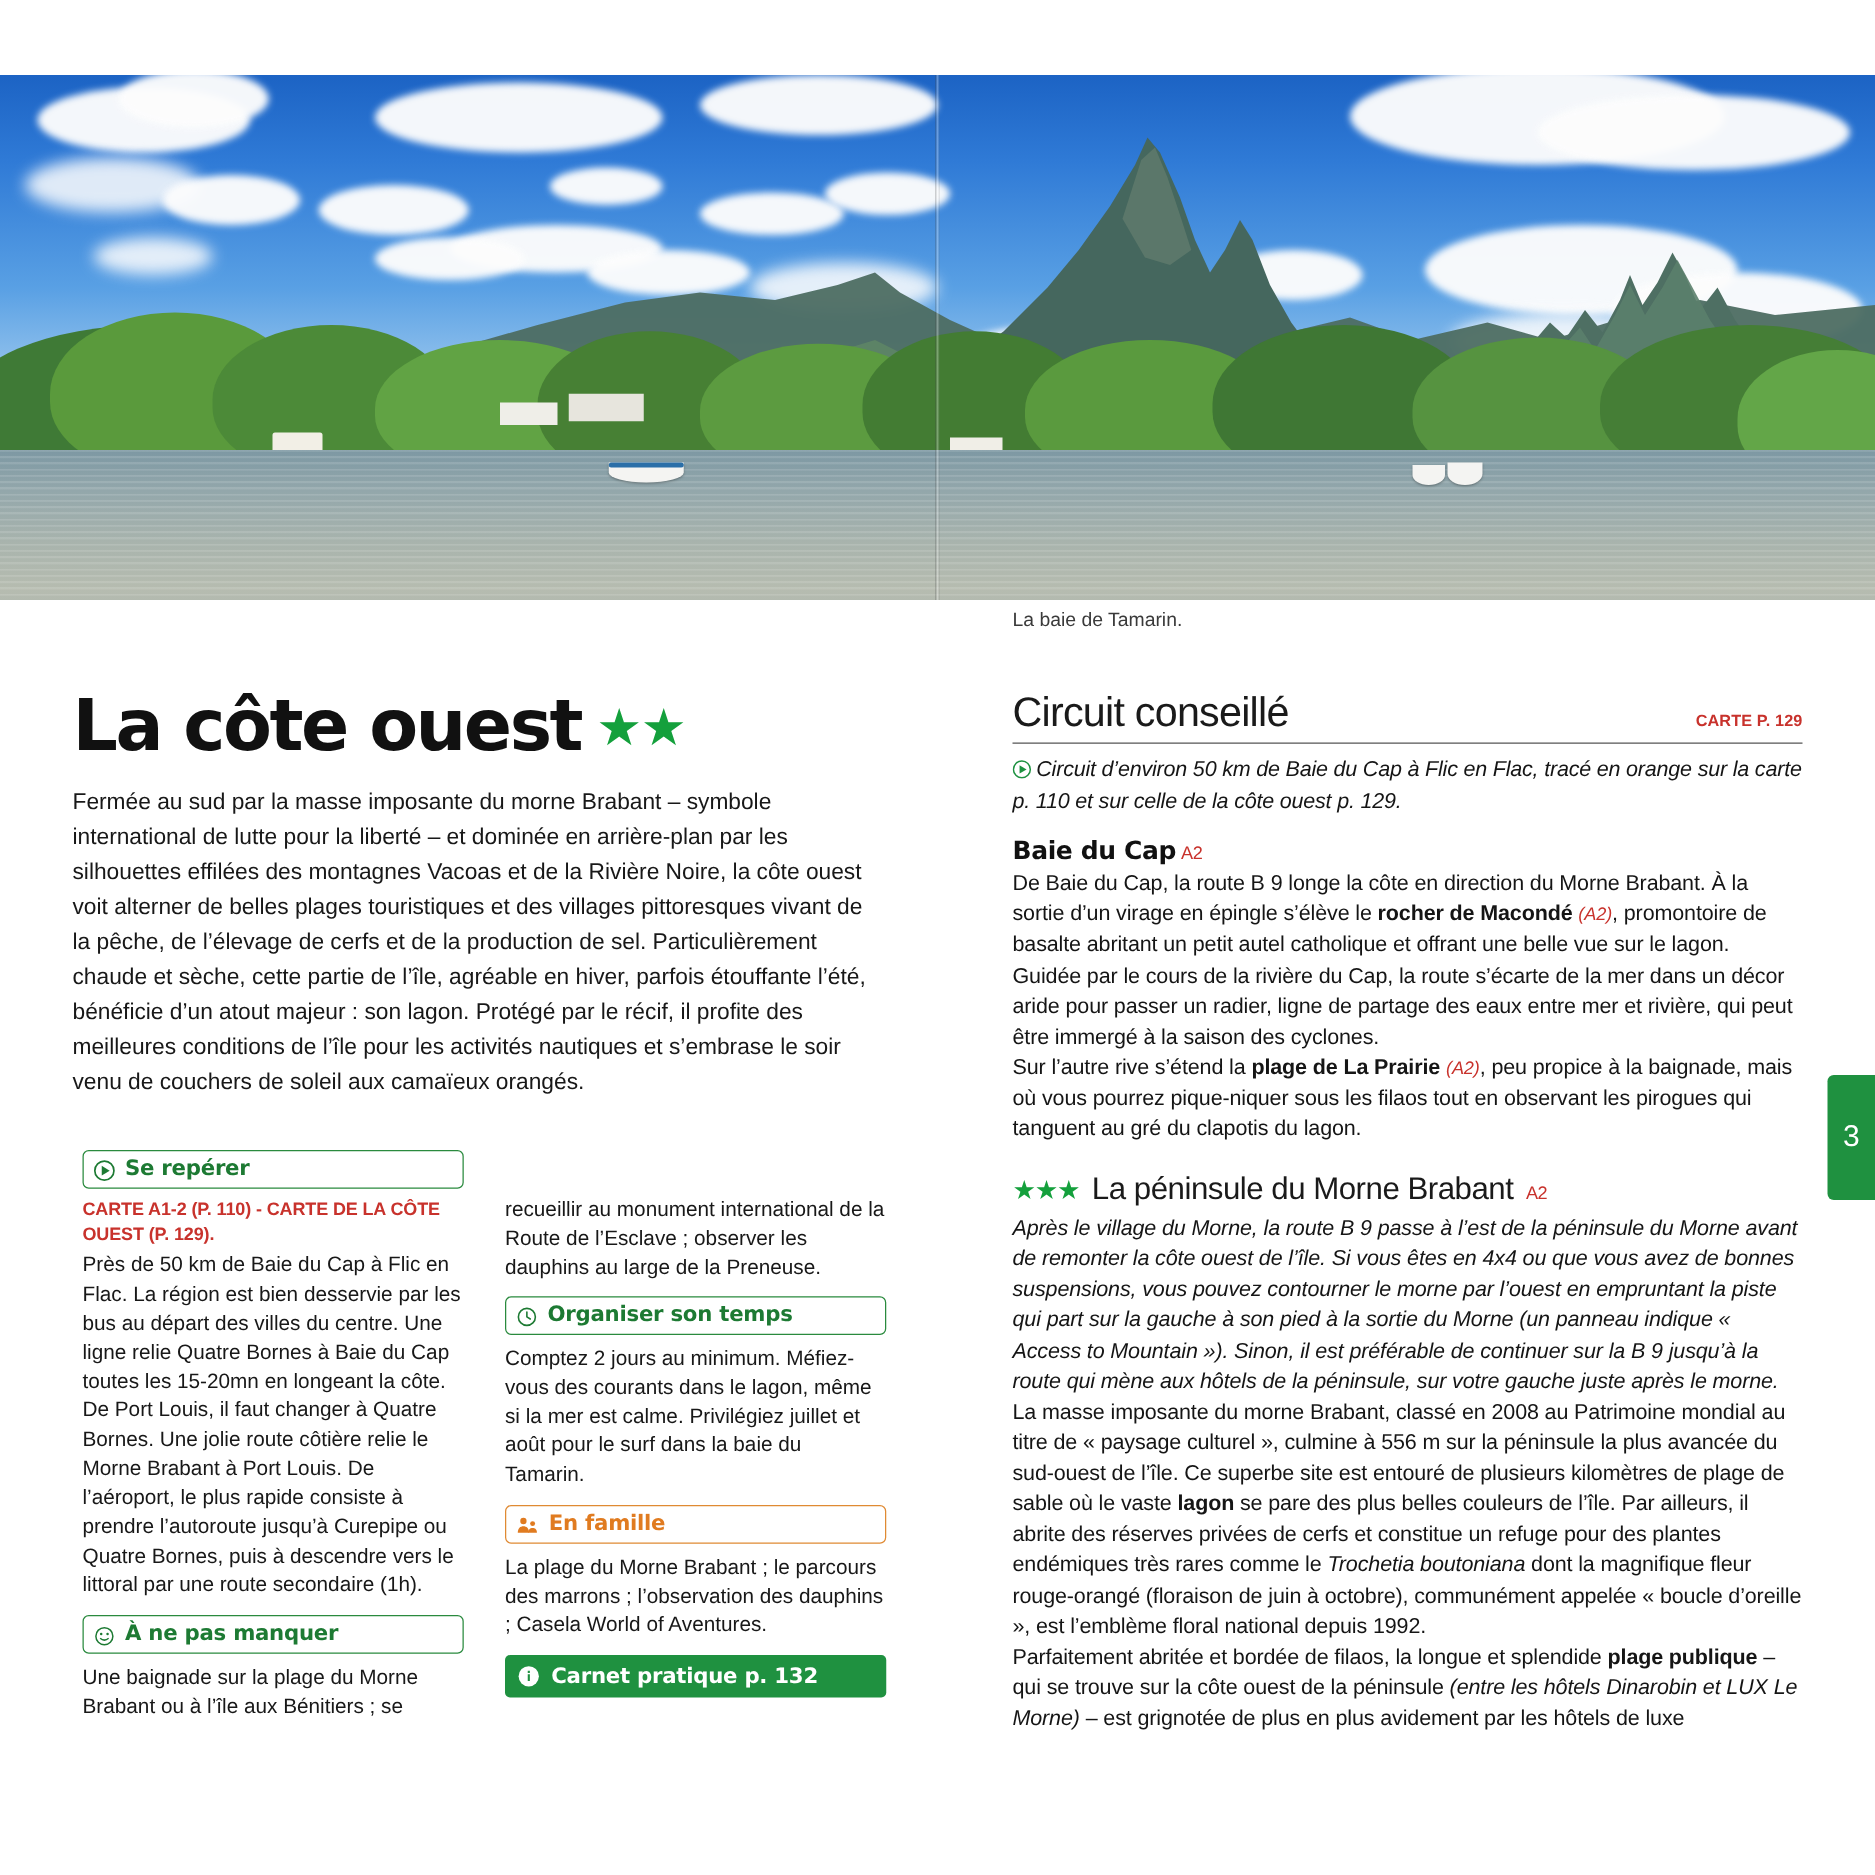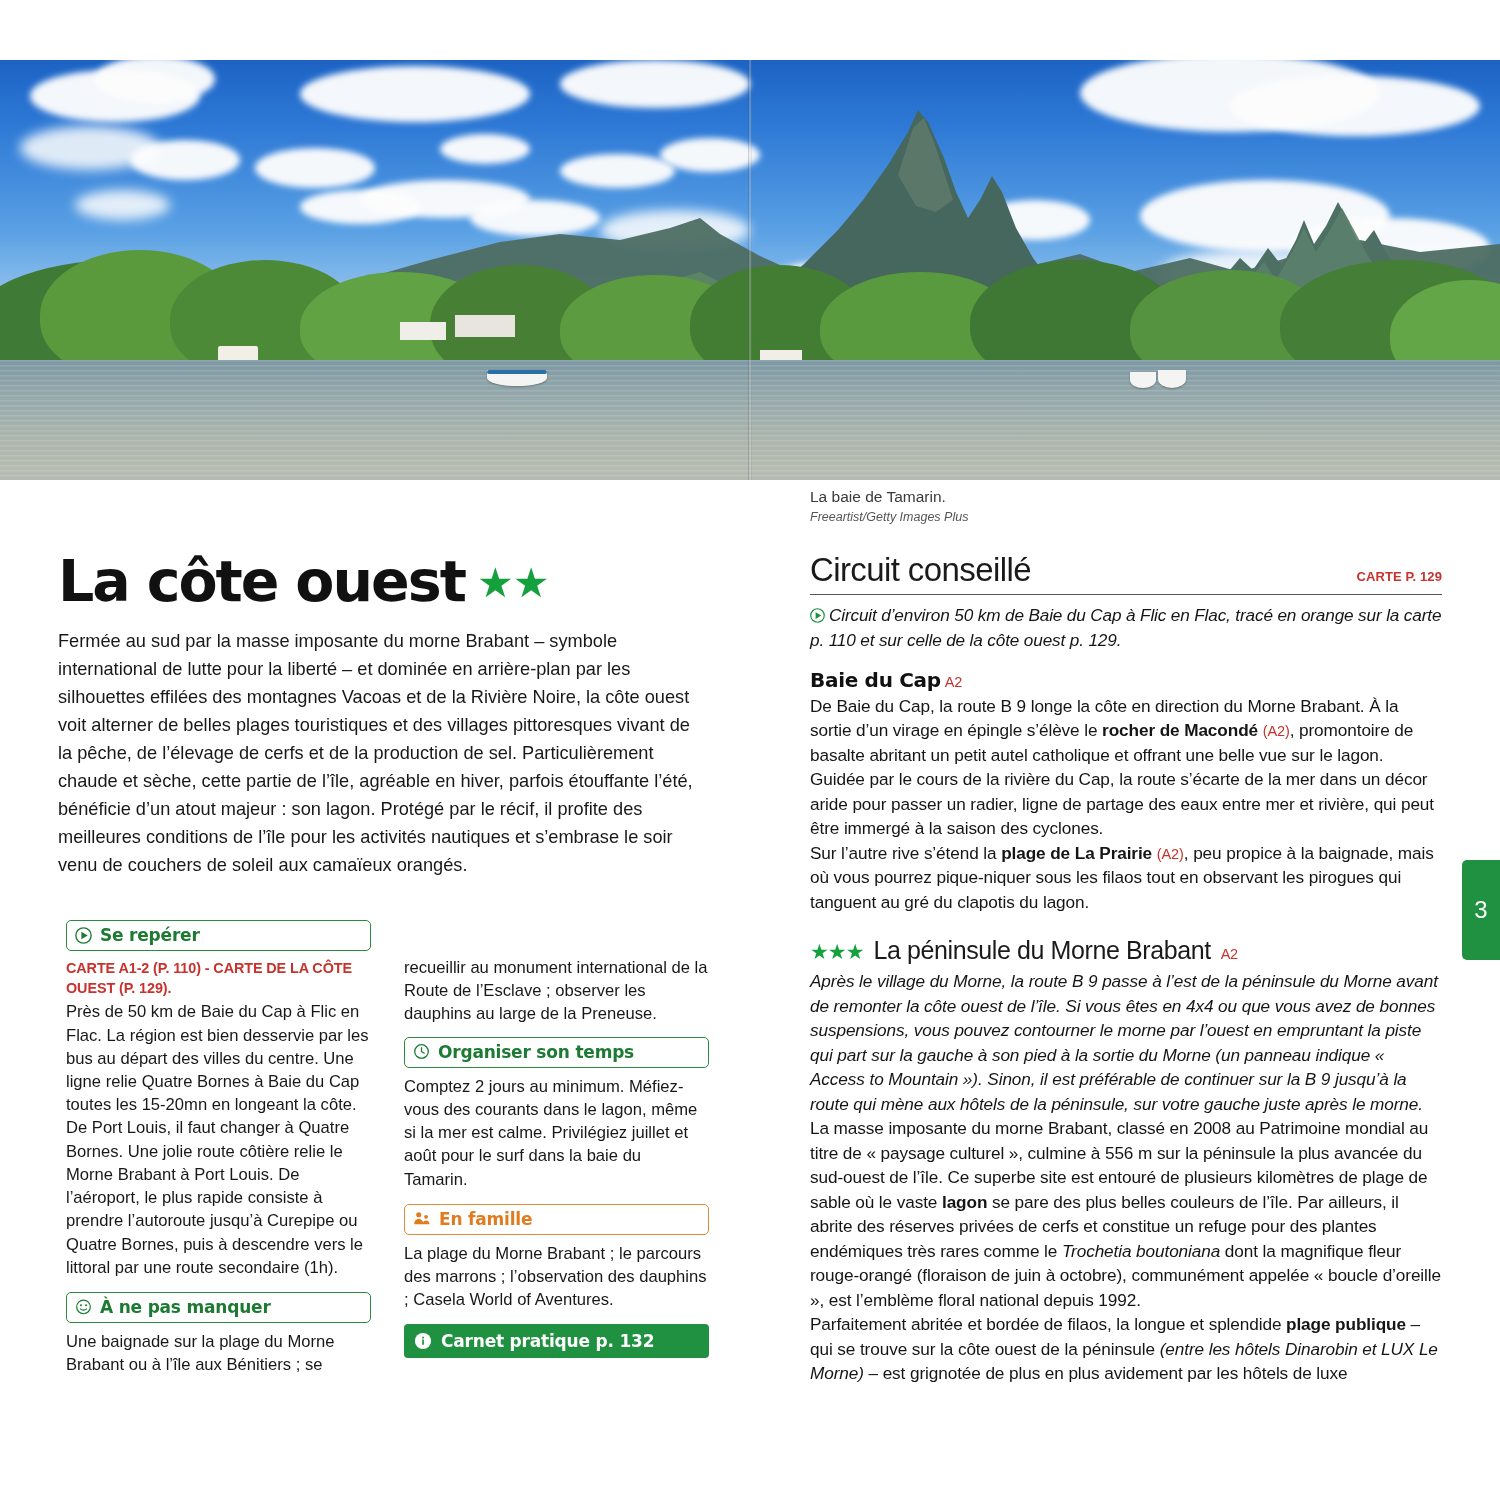--- a/index.html
+++ b/index.html
@@ -73,21 +73,21 @@
   
   .subcols{position:absolute;left:66px;top:920px;width:640px;height:520px;}
   .subcol{position:absolute;top:0;width:305px;}
   .subcol.a{left:0;}
   .subcol.b{left:338px;margin-top:36px;}
 
   .infobox{
     border:1px solid #2a8a3e;
     border-radius:5px;
     padding:4px 8px 5px 8px;
-    display:flex;align-items:center;gap:8px;
+    display:flex;align-items:flex-end;gap:8px;
     margin-bottom:7px;
   }
   .infobox.orange{border-color:#e08a33;}
   .infobox-label{
     font-family:"DejaVu Sans", sans-serif;
     font-weight:bold;font-size:17px;color:#1d7a33;letter-spacing:-.2px;
   }
   .infobox.orange .infobox-label{color:#e07b20;}
 
   .box-body{font-size:16.6px;line-height:1.40;color:#181818;margin:0 0 13px 0;}
@@ -125,21 +125,21 @@
 
   h3.sub2{
     font-size:25px;font-weight:normal;margin:22px 0 4px 0;color:#1a1a1a;letter-spacing:-.4px;
     display:flex;align-items:baseline;gap:10px;
   }
   h3.sub2 .stars3{color:#14a03c;font-size:21px;letter-spacing:-1px;}
   h3.sub2 .a2{color:#c8322c;font-size:14.5px;}
 
   .rtext{font-size:17.2px;line-height:1.425;margin:0;color:#151515;letter-spacing:-.1px;}
   .rtext b{font-weight:bold;}
-  .rtext .a2{color:#c8322c;font-size:14.5px;}
+  .rtext .a2{color:#c8322c;font-size:14.5px;font-style:italic;}
   .rtext i{font-style:italic;}
   .rtext.ital{font-style:italic;}
 
   
   .page-tab{
     position:absolute;right:0;top:860px;width:38px;height:100px;
     background:#1f9140;border-radius:5px 0 0 5px;
     display:flex;align-items:center;justify-content:center;
   }
   .page-tab span{color:#fff;font-size:24px;transform:rotate(0deg);}
@@ -222,21 +222,20 @@
     </div>
     <div class="boat" style="left:1130px;top:312px;width:26px;height:16px;"></div>
     <div class="boat" style="left:1158px;top:310px;width:28px;height:18px;"></div>
 
     <div class="gutter"></div>
   </div>
 </div>
 
 <div class="caption">
   <div class="caption-title">La baie de Tamarin.</div>
-  <div class="caption-credit">Freeartist/Getty Images Plus</div>
 </div>
 
 <div class="col-left">
   <h1 class="title">
     <span>La côte ouest</span><span class="stars">★★</span>
   </h1>
   <p class="lead">Fermée au sud par la masse imposante du morne Brabant – symbole international de lutte pour la liberté – et dominée en arrière-plan par les silhouettes effilées des montagnes Vacoas et de la Rivière Noire, la côte ouest voit alterner de belles plages touristiques et des villages pittoresques vivant de la pêche, de l’élevage de cerfs et de la production de sel. Particulièrement chaude et sèche, cette partie de l’île, agréable en hiver, parfois étouffante l’été, bénéficie d’un atout majeur : son lagon. Protégé par le récif, il profite des meilleures conditions de l’île pour les activités nautiques et s’embrase le soir venu de couchers de soleil aux camaïeux orangés.</p>
 </div>
 
 <div class="subcols">

